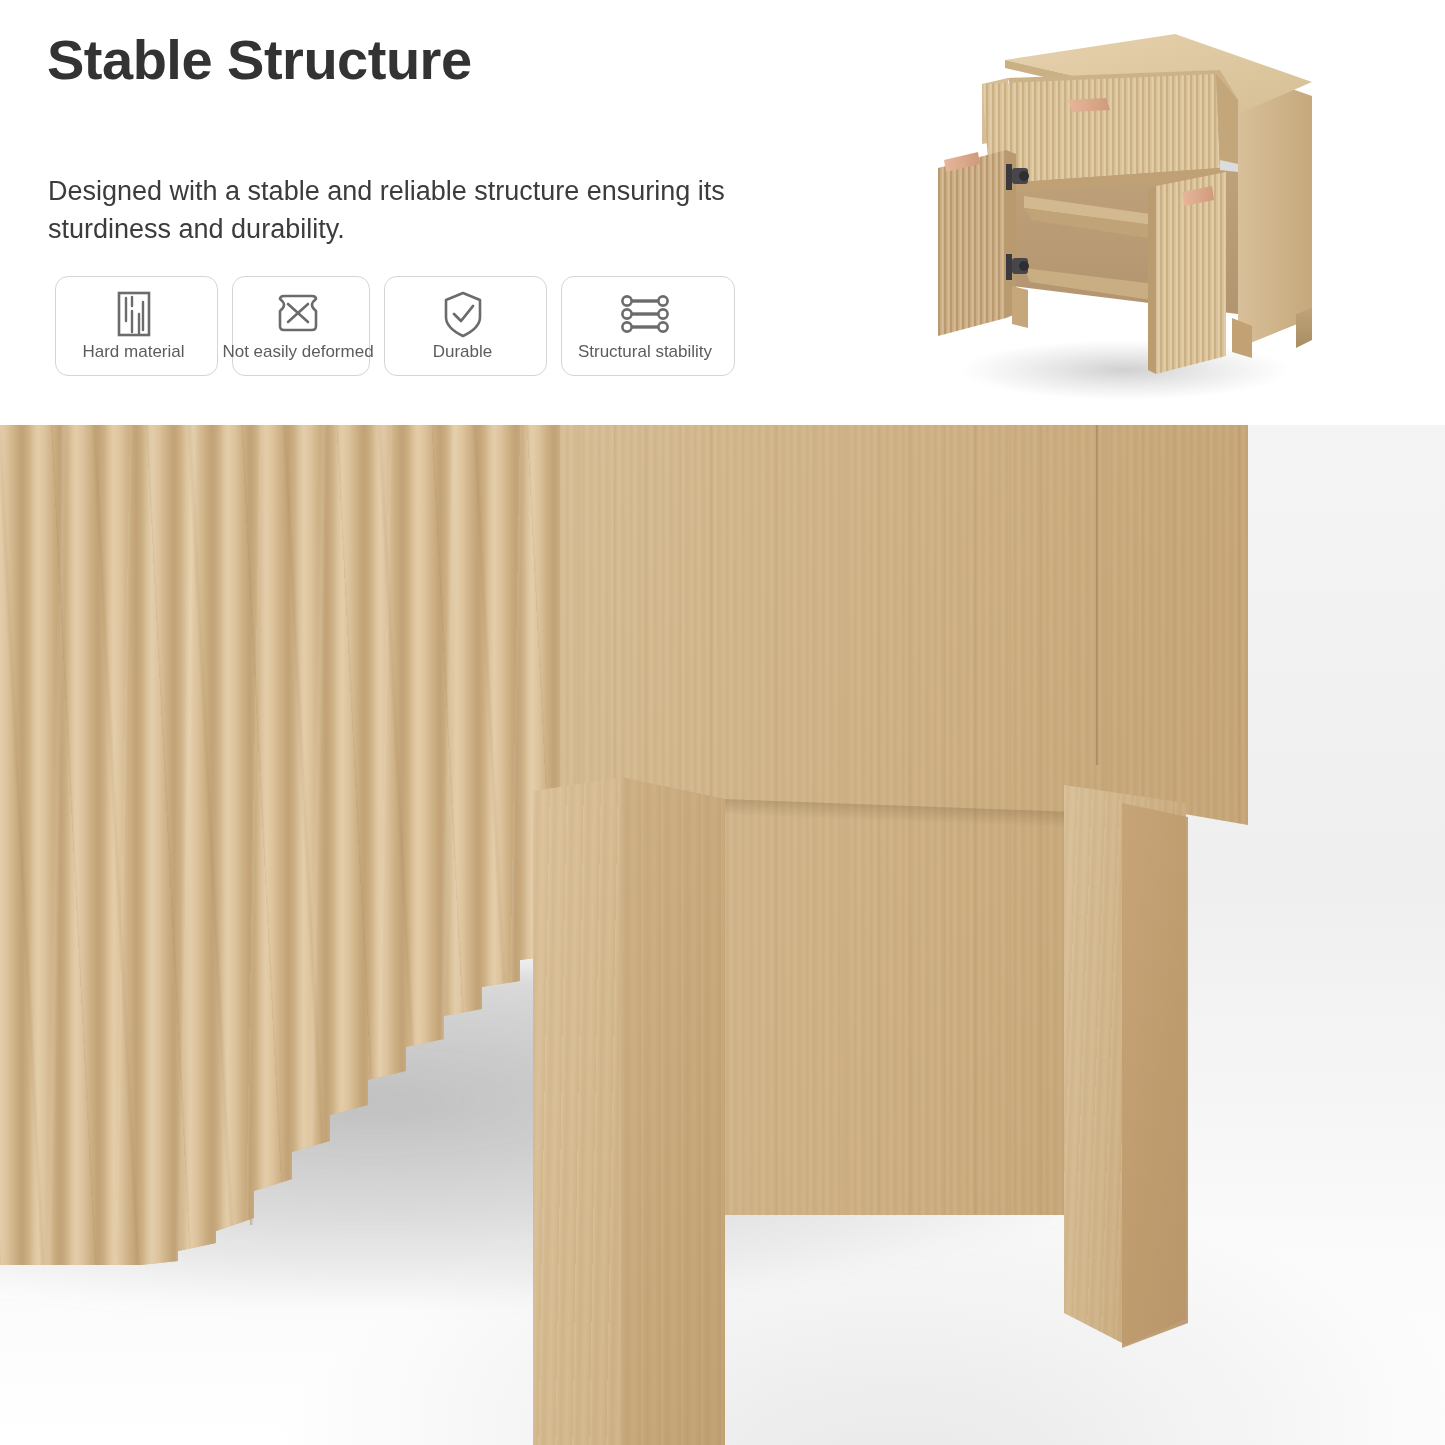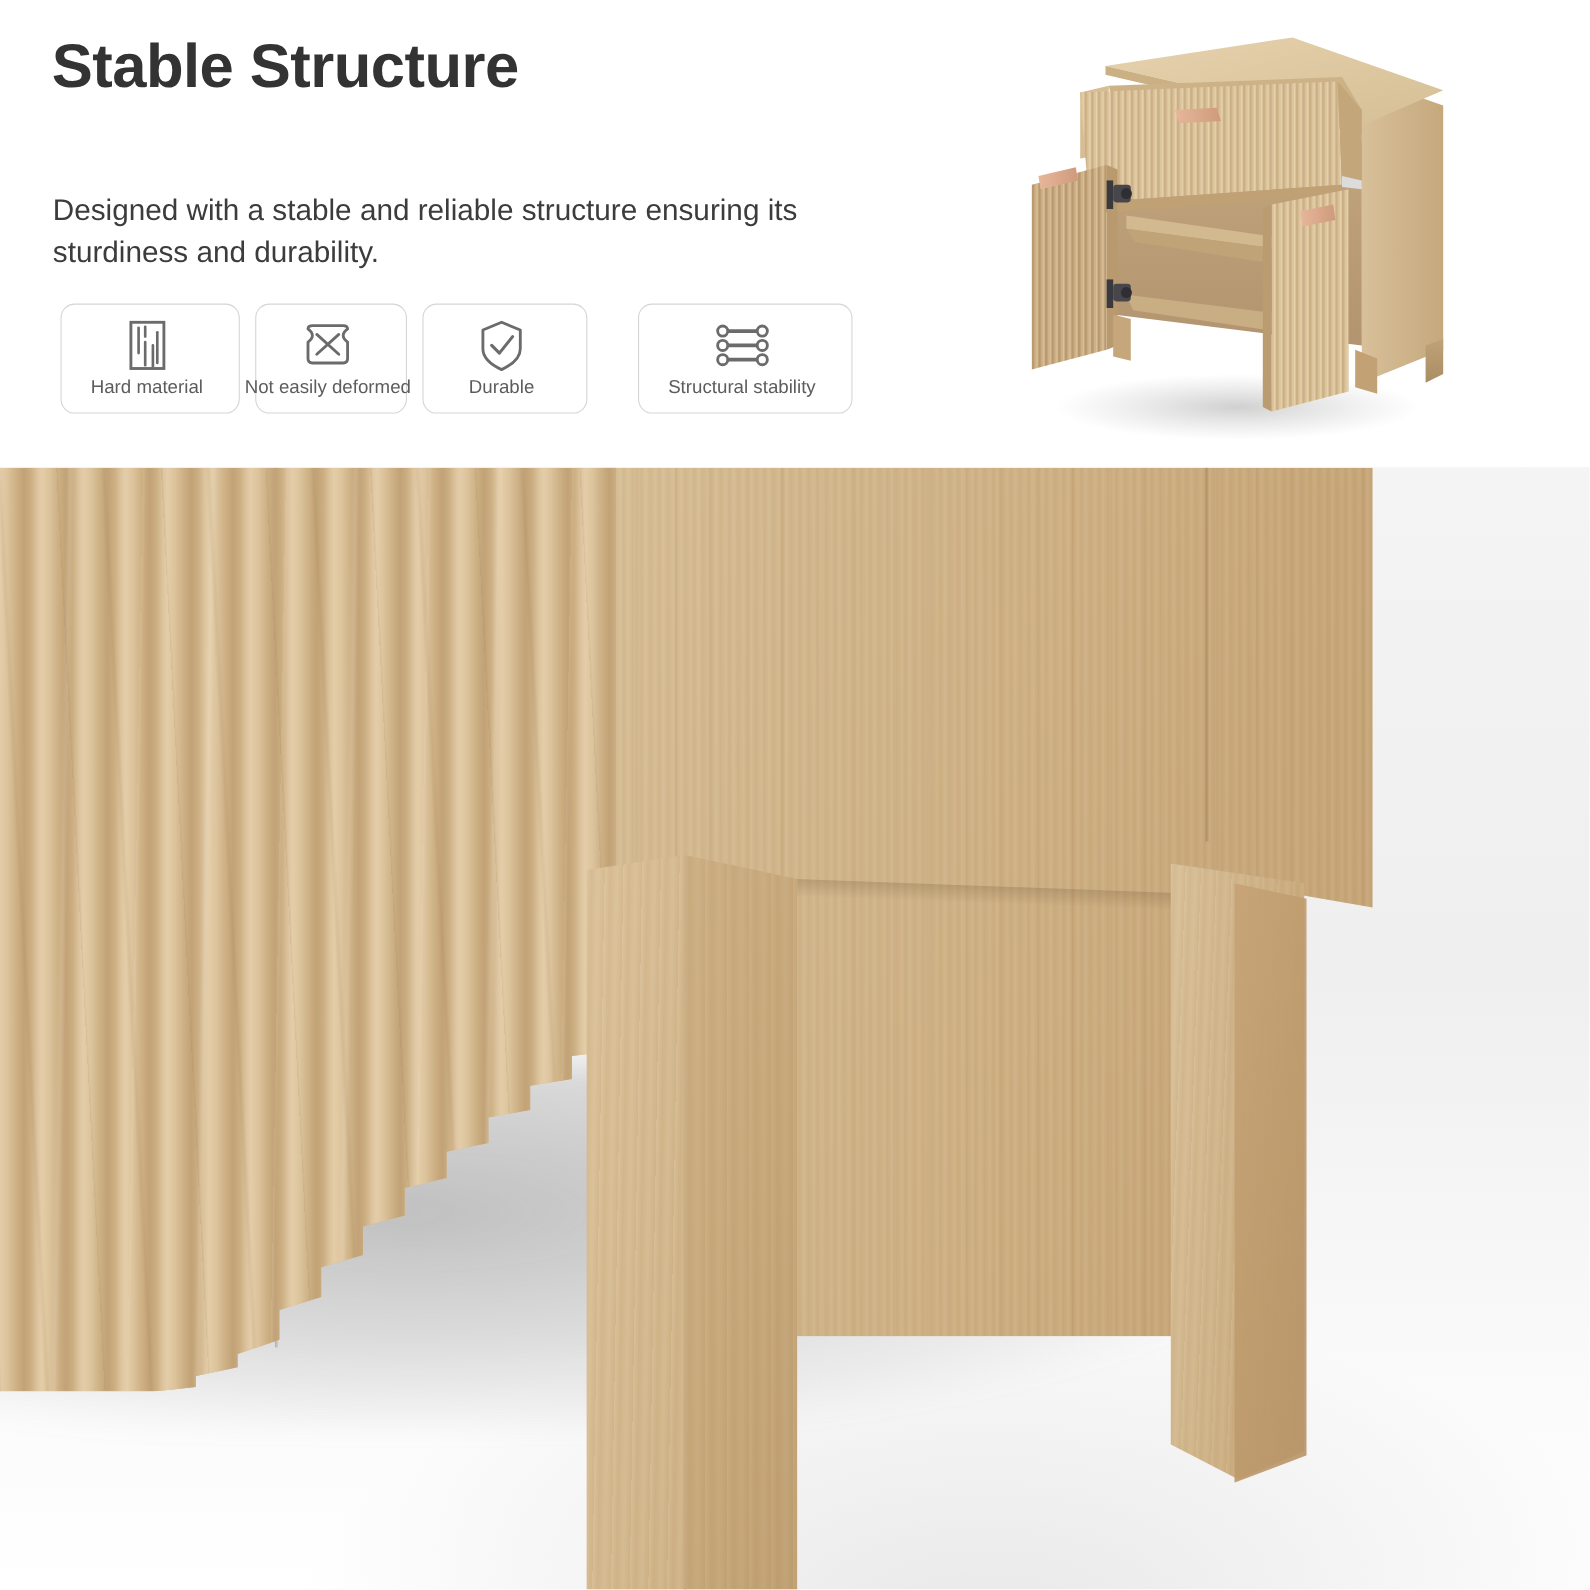--- a/index.html
+++ b/index.html
@@ -317,31 +317,31 @@
       <div class="badge-icon">
         <svg width="56" height="52" viewBox="0 0 56 52" fill="none" stroke="#6b6b6b" stroke-width="2.6">
           <path d="M10 11 Q10 8 14 8 L42 8 Q46 8 46 11 Q38 17 46 23 L46 38 Q46 42 42 42 L14 42 Q10 42 10 38 L10 23 Q18 17 10 11 Z" stroke-linejoin="round"></path>
           <line x1="18" y1="16" x2="38" y2="34" stroke-linecap="round"></line>
           <line x1="38" y1="16" x2="18" y2="34" stroke-linecap="round"></line>
         </svg>
       </div>
       <div class="badge-label">Not easily deformed</div>
     </div>
 
-    <div class="badge" style="width:150px;">
+    <div class="badge" style="width:163px;">
       <div class="badge-icon">
         <svg width="52" height="52" viewBox="0 0 52 52" fill="none" stroke="#6b6b6b" stroke-width="2.6">
           <path d="M26 5 L43 12 L43 29 Q43 40 26 48 Q9 40 9 29 L9 12 Z" stroke-linejoin="round"></path>
           <path d="M17 26 L24 33 L36 18" stroke-width="2.8" stroke-linecap="round" stroke-linejoin="round"></path>
         </svg>
       </div>
       <div class="badge-label">Durable</div>
     </div>
 
-    <div class="badge" style="width:195px;margin-left:32px;">
+    <div class="badge" style="width:174px;">
       <div class="badge-icon">
         <svg width="58" height="50" viewBox="0 0 58 50" fill="none" stroke="#6b6b6b" stroke-width="2.6">
           <line x1="13" y1="12" x2="45" y2="12" stroke-width="3.4"></line>
           <line x1="13" y1="25" x2="45" y2="25" stroke-width="3.4"></line>
           <line x1="13" y1="38" x2="45" y2="38" stroke-width="3.4"></line>
           <circle cx="11" cy="12" r="4.6" fill="#ffffff"></circle>
           <circle cx="47" cy="12" r="4.6" fill="#ffffff"></circle>
           <circle cx="11" cy="25" r="4.6" fill="#ffffff"></circle>
           <circle cx="47" cy="25" r="4.6" fill="#ffffff"></circle>
           <circle cx="11" cy="38" r="4.6" fill="#ffffff"></circle>

